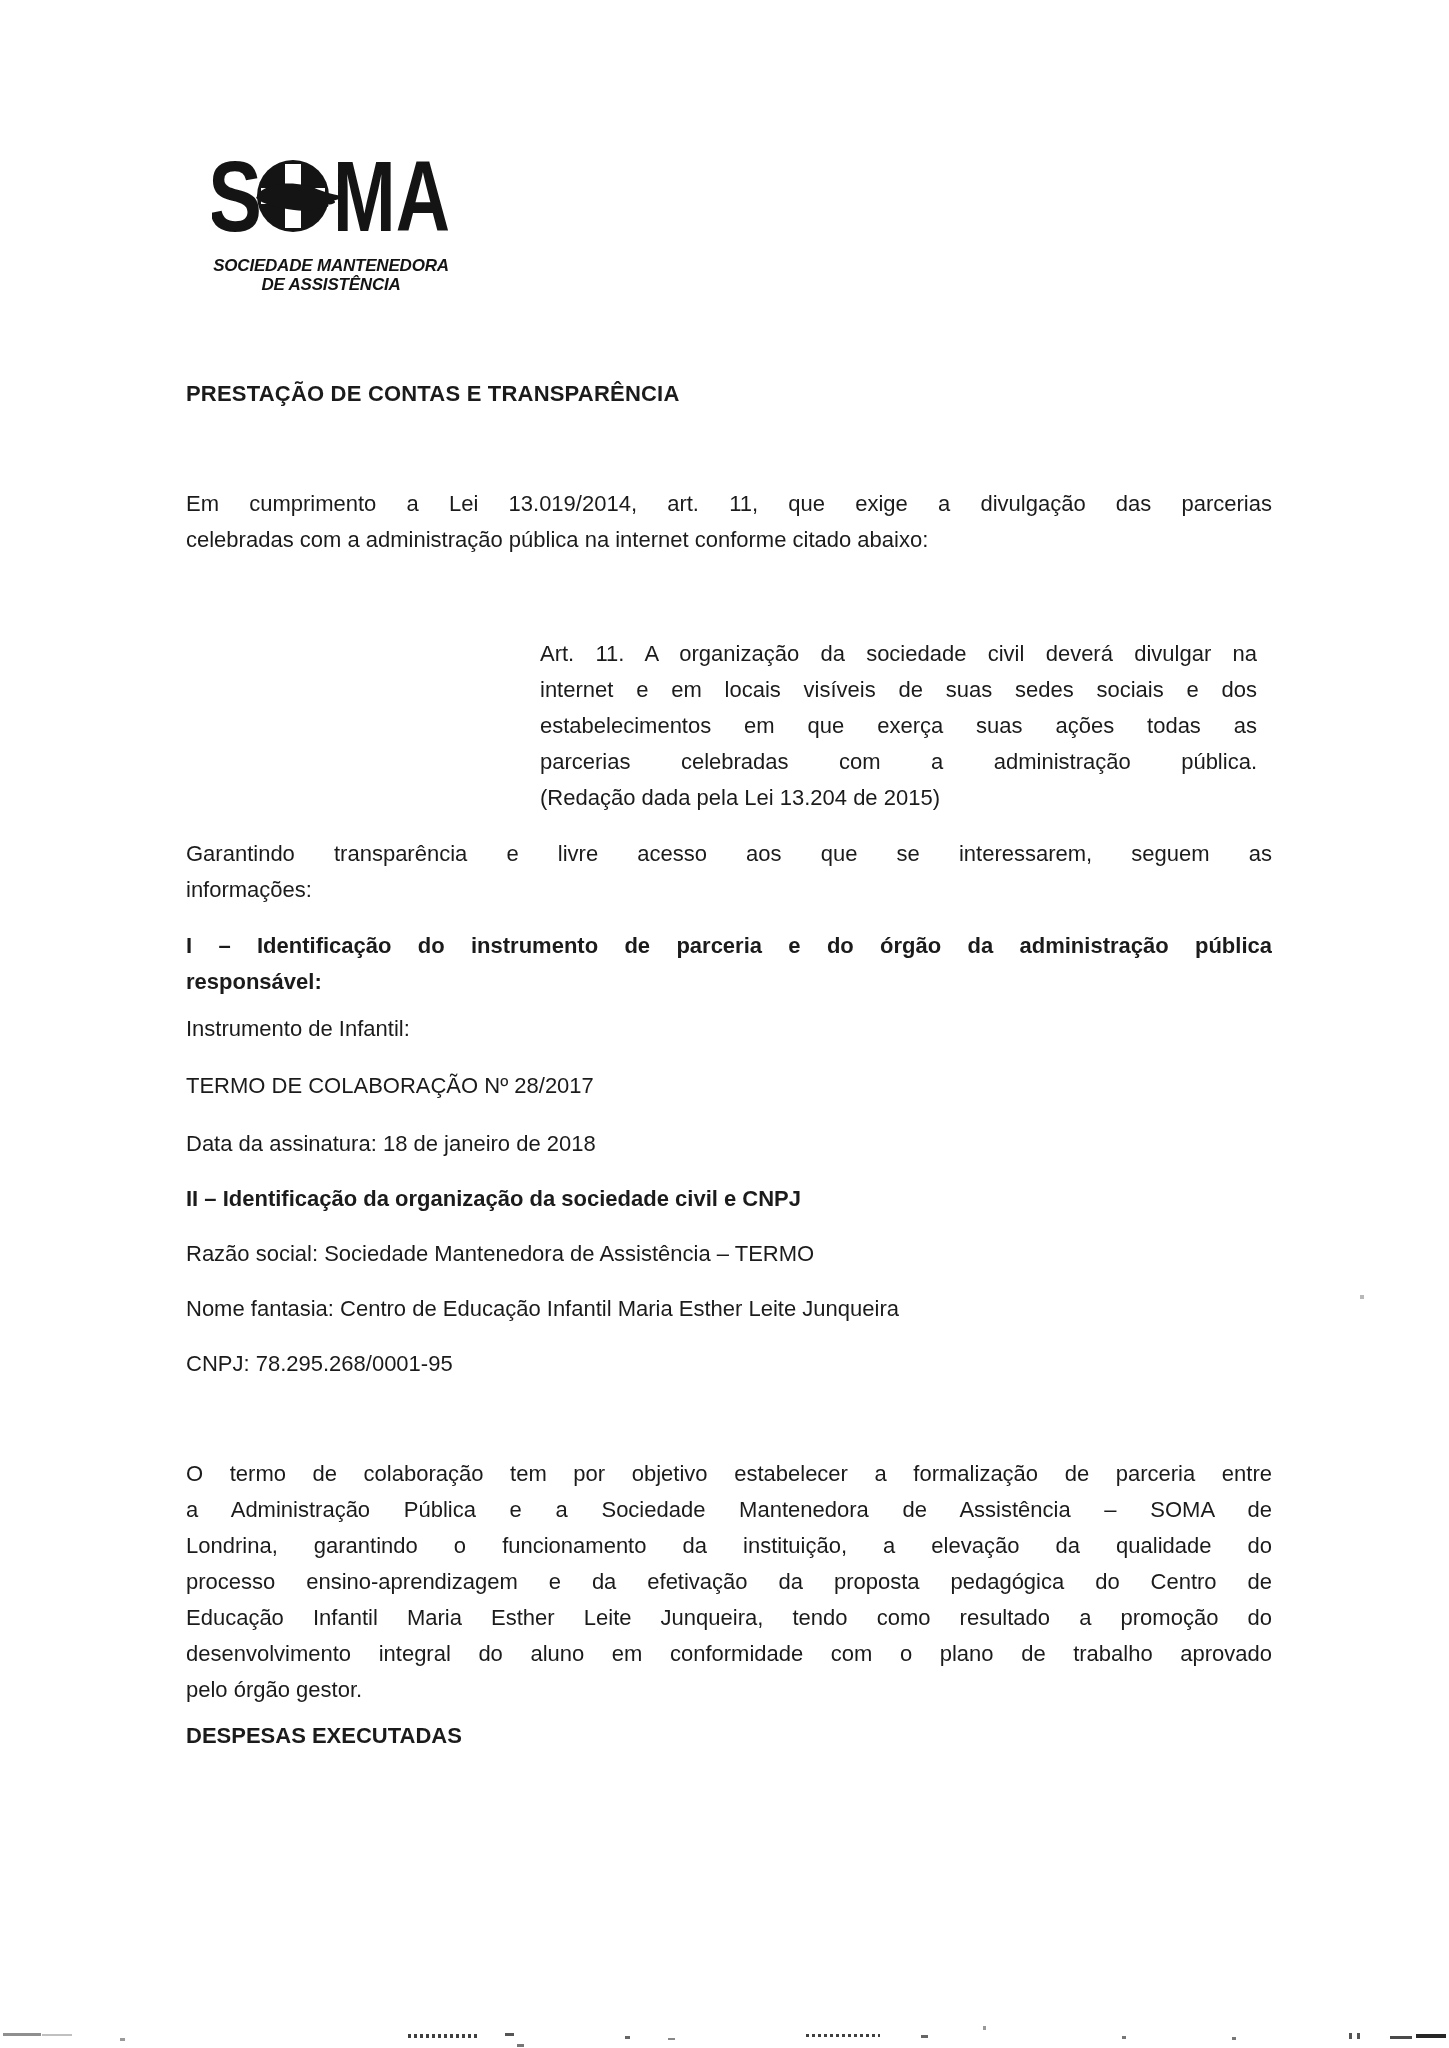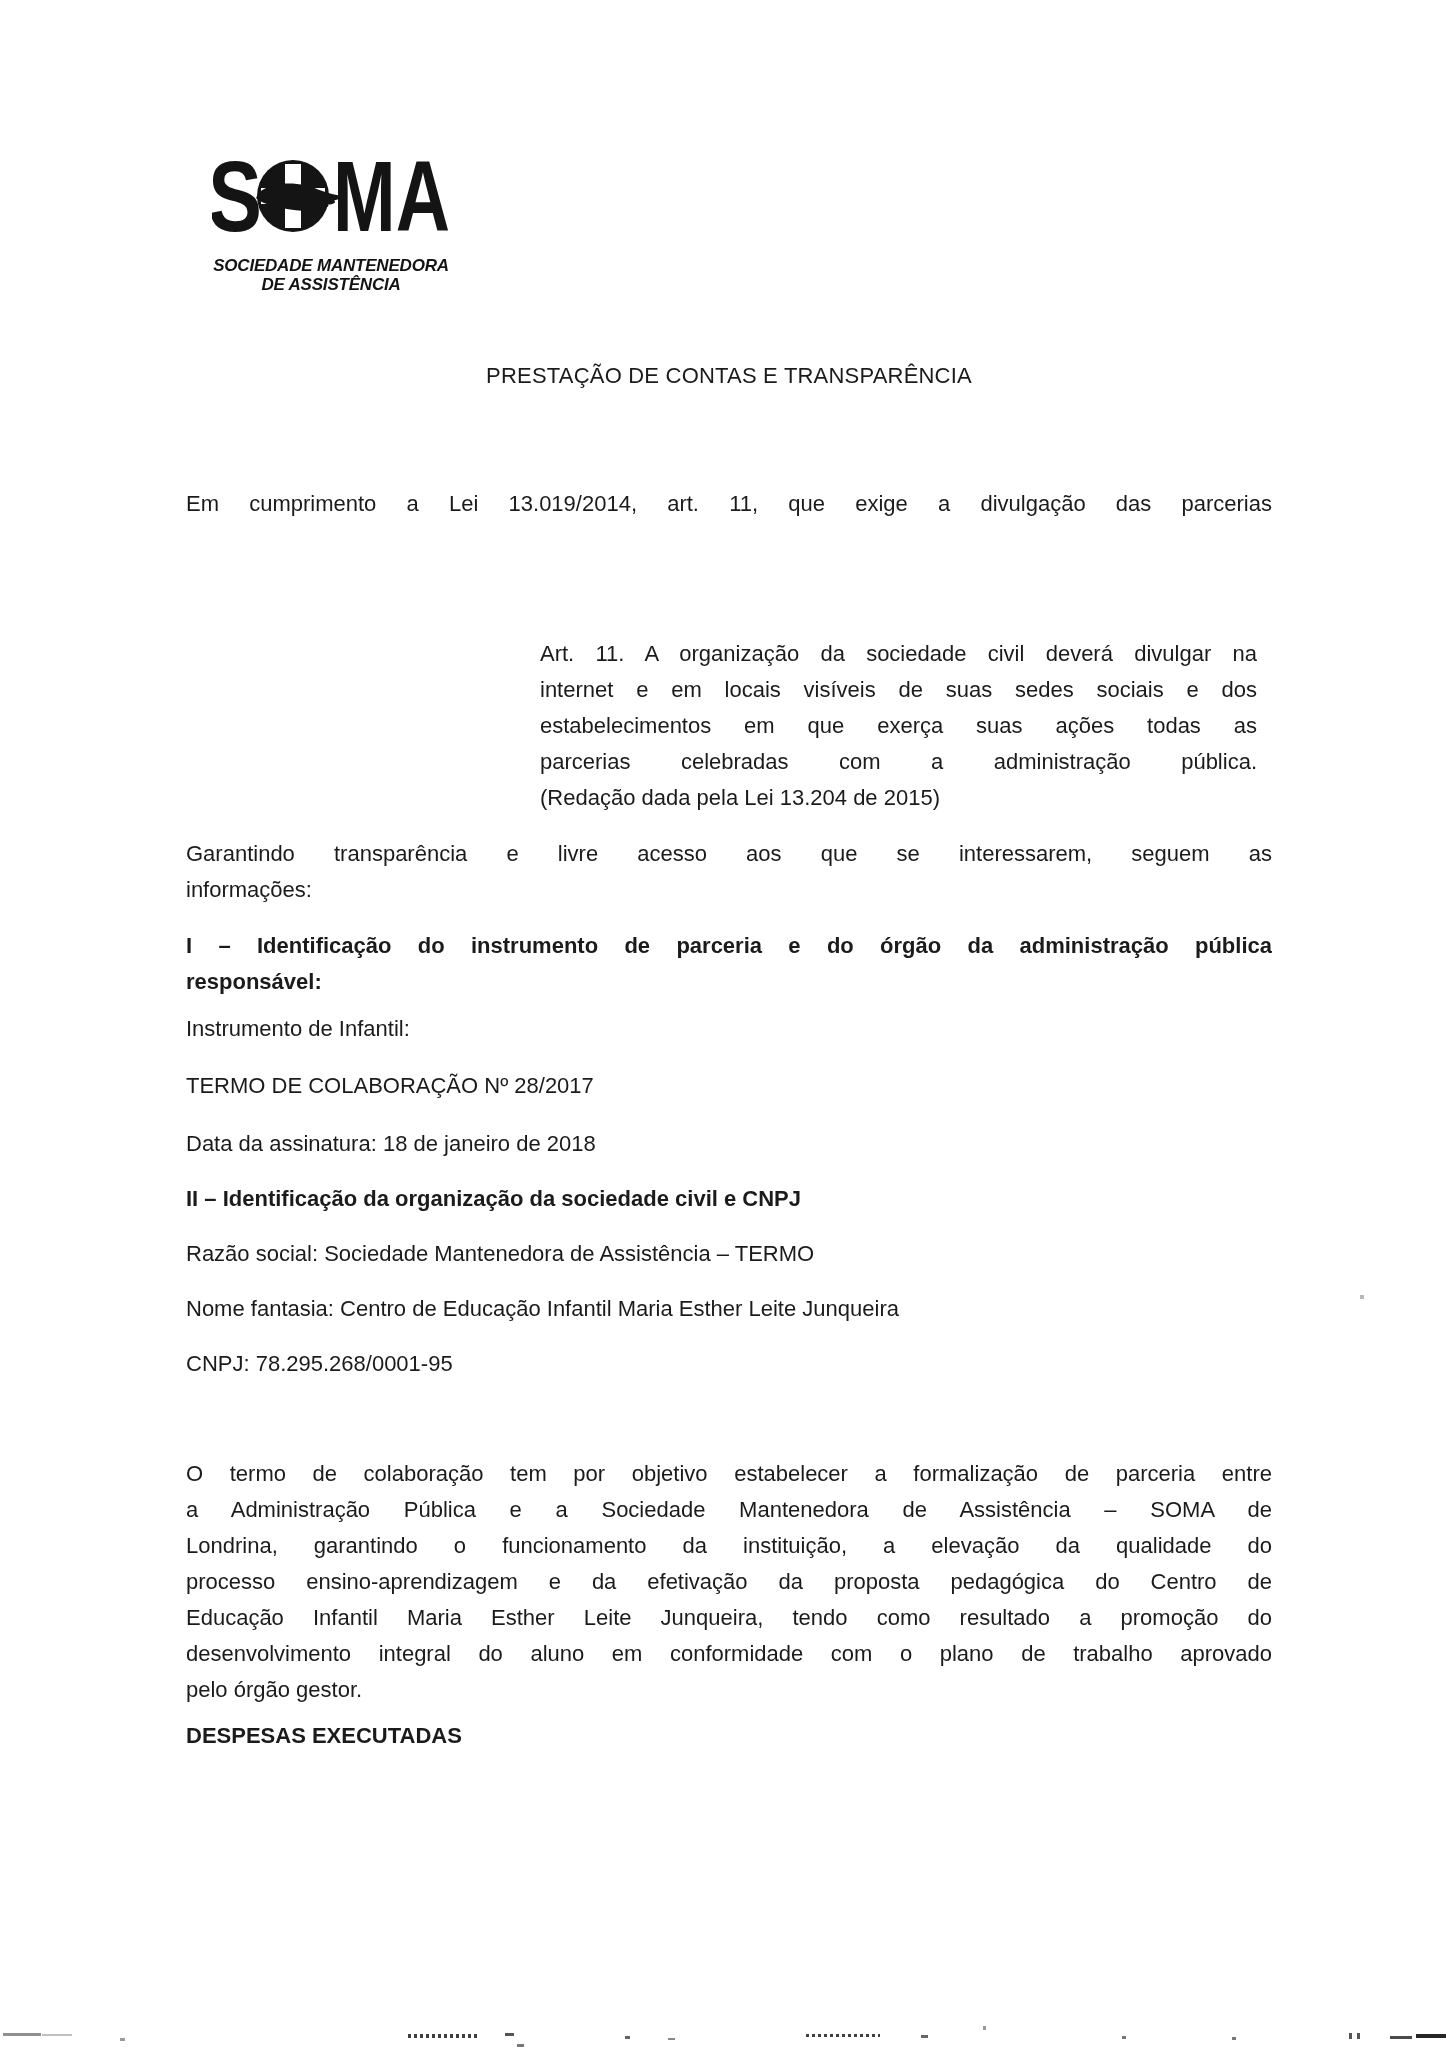--- a/index.html
+++ b/index.html
@@ -5,21 +5,21 @@
   html,body{margin:0;padding:0;background:#e8e8e8}
   .page{
     position:relative;width:1449px;height:2048px;background:#ffffff;
     color:#1b1b1b;font-family:"Liberation Sans",sans-serif;overflow:hidden;
   }
   .block{position:absolute;left:186px;width:1086px;font-size:22px}
   .line{height:36px;line-height:36px;overflow:hidden}
   .just{text-align:justify}
   .just::after{content:"";display:inline-block;width:100%;height:0}
   .bold{font-weight:700}
-  .title{top:363px;text-align:center;font-weight:400;letter-spacing:.2px}
+  .title{top:381px;font-weight:700;letter-spacing:.2px}
   .quote{left:540px;width:717px}
   
   .logo{position:absolute;left:212px;top:158px;width:238px}
   .logo-caption{
     margin-top:17px;text-align:center;font-weight:700;font-style:italic;
     font-size:17px;line-height:19px;letter-spacing:-.2px;color:#141414;
   }
   
   .art{position:absolute}
   .dotted{background:repeating-linear-gradient(90deg,#3f3f3f 0 3px,transparent 3px 6px)}
@@ -51,20 +51,21 @@
     <div class="logo-caption">
       <div>SOCIEDADE MANTENEDORA</div>
       <div>DE ASSISTÊNCIA</div>
     </div>
   </div>
 
   <div class="block title">PRESTAÇÃO DE CONTAS E TRANSPARÊNCIA</div>
 
   <div class="block" style="top:486px">
     <div class="line just">Em cumprimento a Lei 13.019/2014, art. 11, que exige a divulgação das parcerias</div>
+    <div class="line">celebradas com a administração pública na internet conforme citado abaixo:</div>
   </div>
 
   <div class="block quote" style="top:636px">
     <div class="line just">Art. 11. A organização da sociedade civil deverá divulgar na</div>
     <div class="line just">internet e em locais visíveis de suas sedes sociais e dos</div>
     <div class="line just">estabelecimentos em que exerça suas ações todas as</div>
     <div class="line just">parcerias celebradas com a administração pública.</div>
     <div class="line">(Redação dada pela Lei 13.204 de 2015)</div>
   </div>
 

